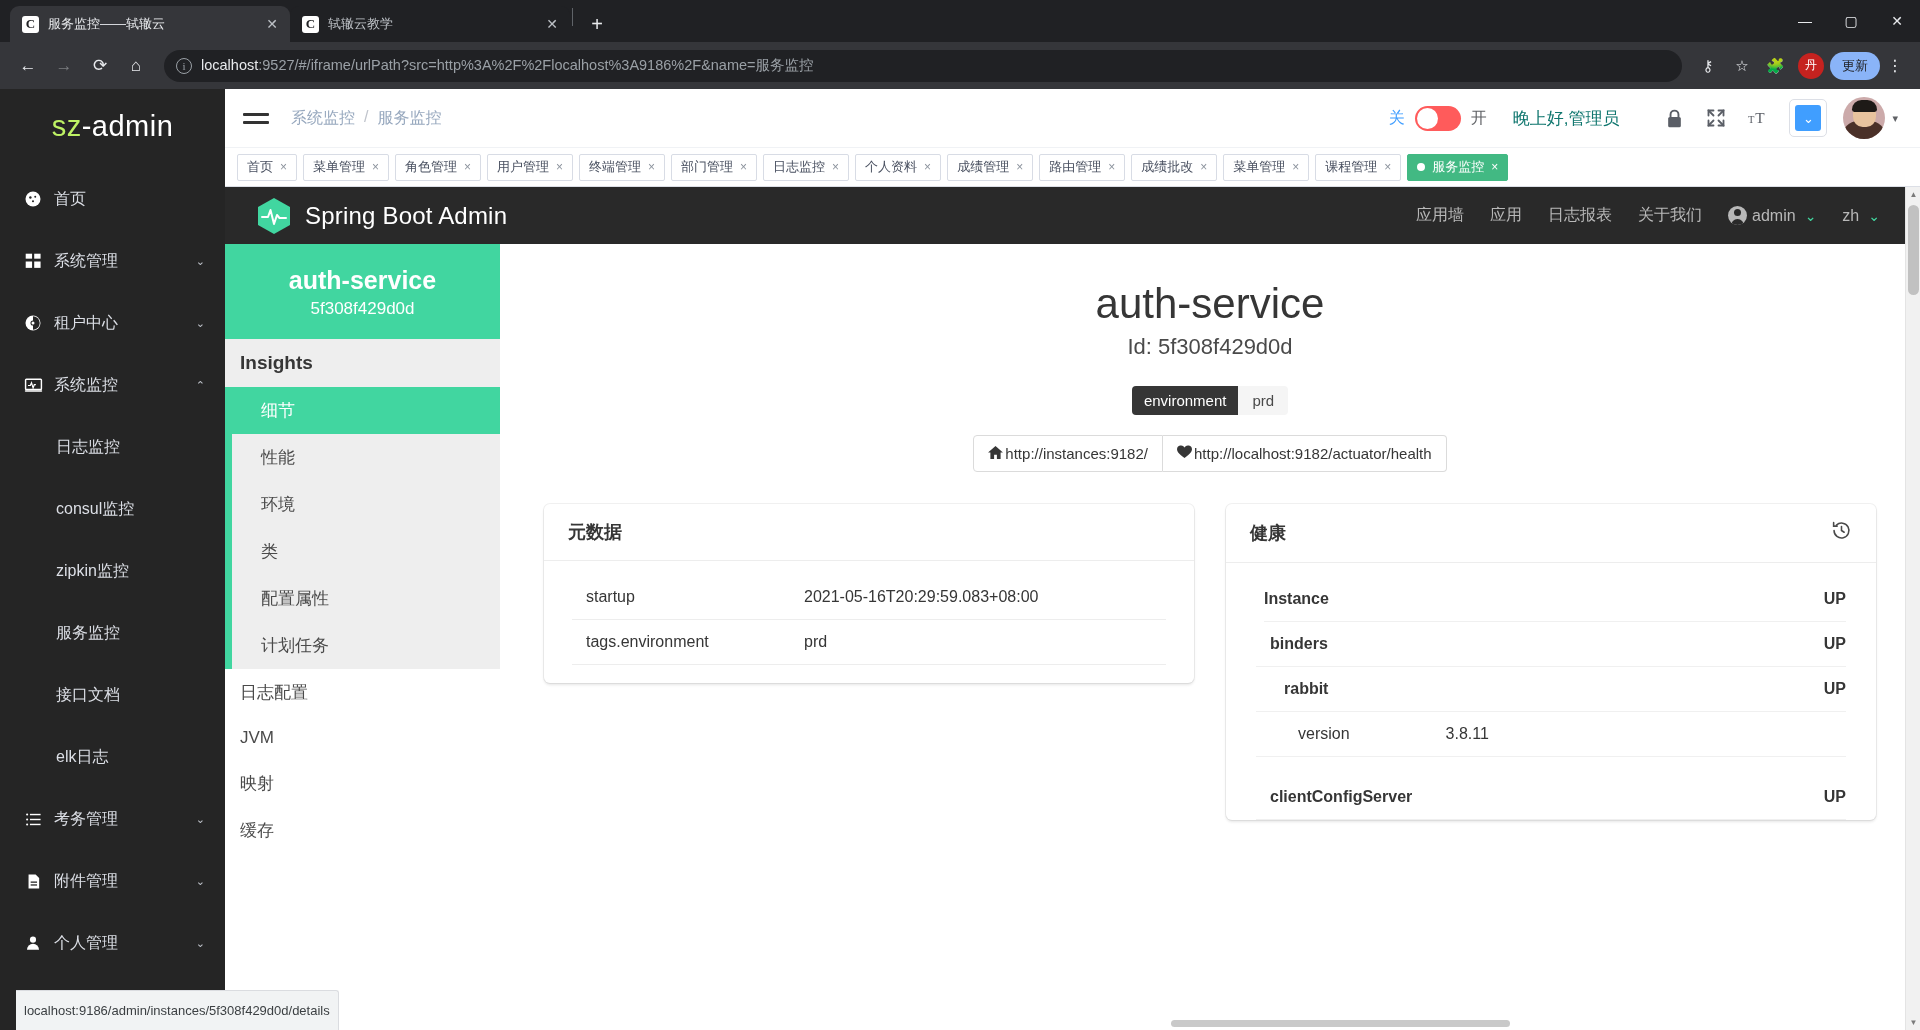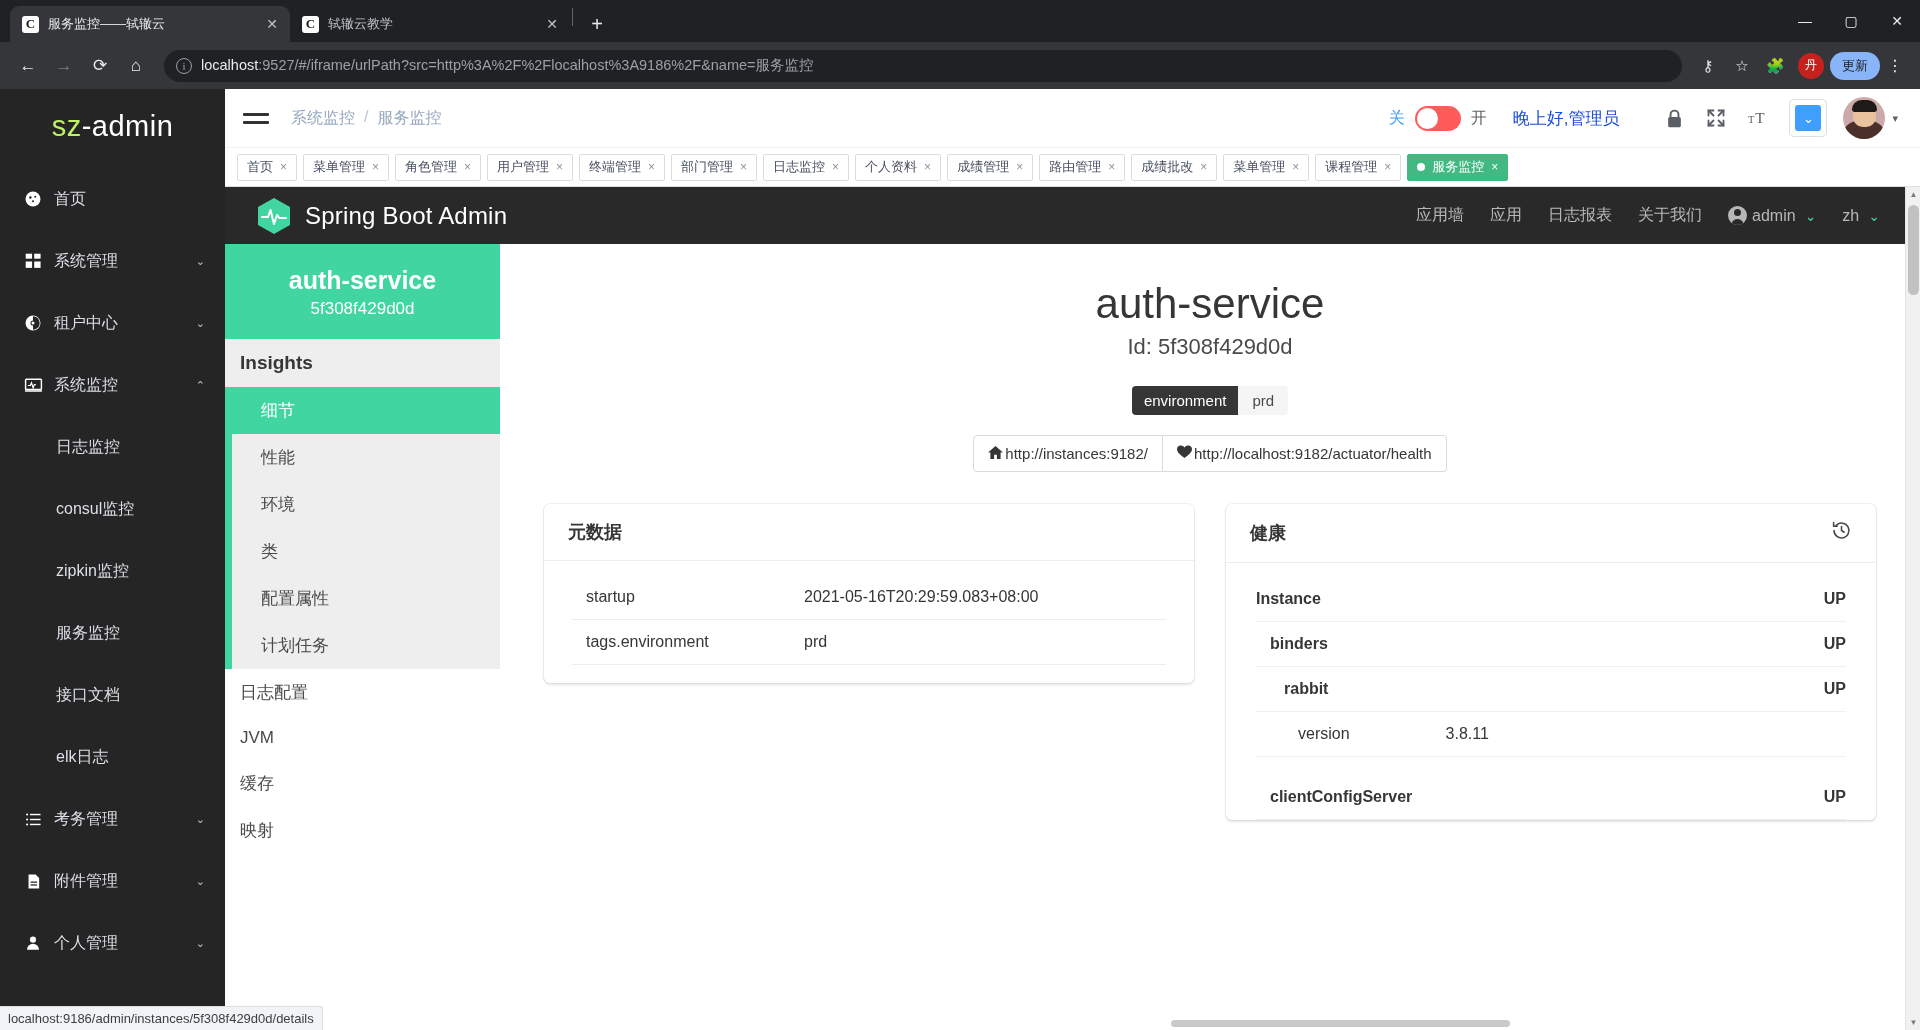--- a/index.html
+++ b/index.html
@@ -132,21 +132,21 @@
   .switch-wrap .sw-label { font-size: 16px; color: #606266; }
   .switch-wrap .sw-label.on { color: #409eff; }
   .switch {
     width: 46px; height: 25px; border-radius: 13px; background: #ff5b5b;
     position: relative;
   }
   .switch .knob {
     position: absolute; left: 2px; top: 2px; width: 21px; height: 21px;
     border-radius: 50%; background: #fff;
   }
-  .greet { font-size: 17px; color: #1d4ed8; margin-right: 34px; }
+  .greet { font-size: 17px; color: #0f766e; margin-right: 34px; }
   .ticon {
     width: 42px; height: 42px; display: flex; align-items: center;
     justify-content: center; color: #5a5e66;
   }
   .bluebtn {
     width: 38px; height: 38px; border: 1px solid #dcdfe6; border-radius: 5px;
     display: flex; align-items: center; justify-content: center; margin: 0 10px;
     background: #fff;
   }
   .bluebtn i {
@@ -284,21 +284,21 @@
     display: flex; padding: 13px 0 13px 14px; border-bottom: 1px solid #ededed;
     font-size: 16px; color: #363636;
   }
   .kvrow .k { width: 218px; flex: 0 0 auto; }
   .hrow {
     display: flex; align-items: center; padding: 13px 0; font-size: 16px;
     color: #363636; border-bottom: 1px solid #f0f0f0;
   }
   .hrow .hk { font-weight: bold; }
   .hrow .hv { margin-left: auto; font-weight: bold; color: #363636; }
-  .hrow.lvl1 { padding-left: 0; }
+  .hrow.lvl1 { padding-left: 0; margin-left: 8px; }
   .hrow.lvl2 { padding-left: 14px; }
   .hrow.lvl3 { padding-left: 28px; }
   .hrow.plain .hk { font-weight: normal; }
   .hrow.plain .hv { font-weight: normal; }
   .health-body { padding: 14px 30px 0 30px; }
 
   
   .vscroll {
     position: absolute; right: 0; top: 0; bottom: 0; width: 15px; background: #f1f1f1;
     border-left: 1px solid #e4e4e4;
@@ -312,21 +312,21 @@
   }
   .hscroll-inner {
     position: absolute; left: 275px; right: 15px; bottom: 0; height: 10px;
   }
   .hscroll-inner .thumb2 {
     position: absolute; left: 35%; width: 30%; height: 7px; border-radius: 4px;
     background: #c9c9c9;
   }
 
   .statusbar {
-    position: absolute; left: 0; bottom: 0; height: 24px; background: #f1f3f4;
+    position: absolute; left: 16px; bottom: 0; height: 40px; background: #f1f3f4;
     color: #3c4043; font-size: 13px; display: flex; align-items: center;
     padding: 0 8px; border-top-right-radius: 3px; z-index: 30;
     border-right: 1px solid #dadce0; border-top: 1px solid #dadce0;
   }
 </style>
 </head>
 <body>
 
 <div class="browser">
 
@@ -634,22 +634,22 @@
               <div class="sitem active">细节</div>
               <div class="sitem">性能</div>
               <div class="sitem">环境</div>
               <div class="sitem">类</div>
               <div class="sitem">配置属性</div>
               <div class="sitem">计划任务</div>
             </div>
             <div class="flatlist">
               <div class="fitem">日志配置</div>
               <div class="fitem">JVM</div>
+              <div class="fitem">映射</div>
               <div class="fitem">缓存</div>
-              <div class="fitem">映射</div>
             </div>
           </div>
 
           <div class="sba-main">
             <div class="mhead">
               <h1>auth-service</h1>
               <div class="sub">Id: 5f308f429d0d</div>
               <div class="tagpair">
                 <span class="k">environment</span>
                 <span class="v">prd</span>

